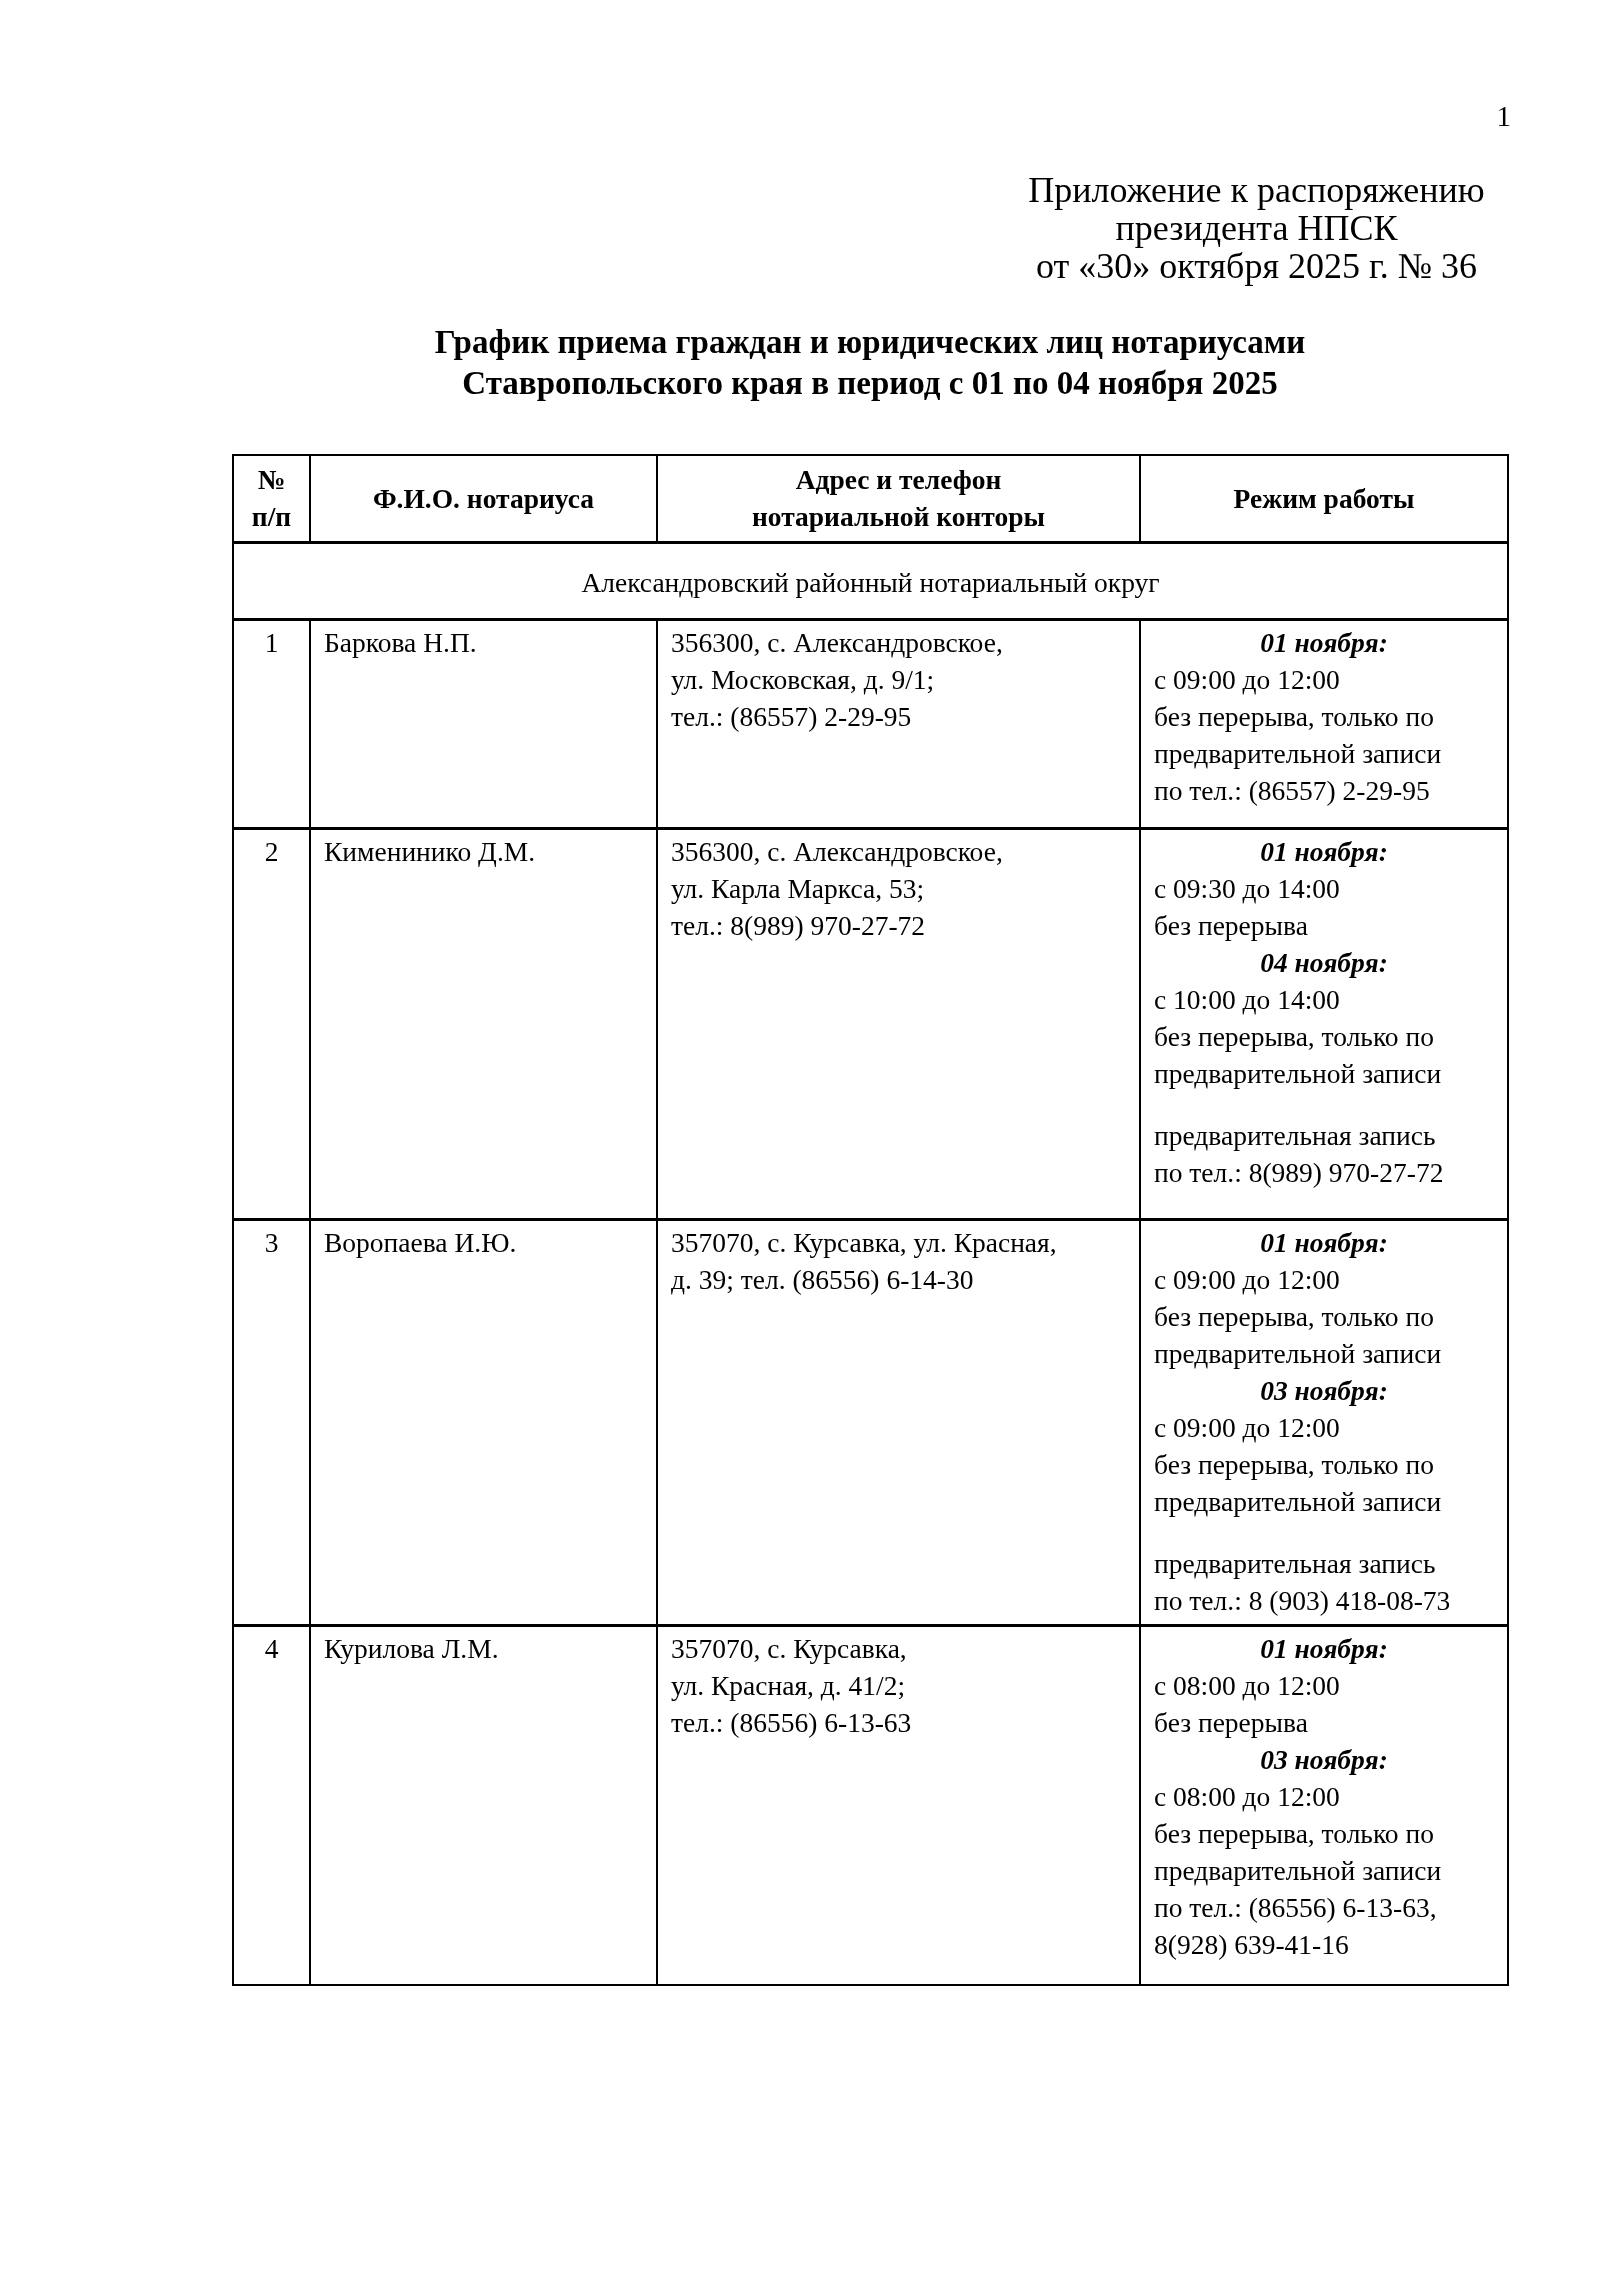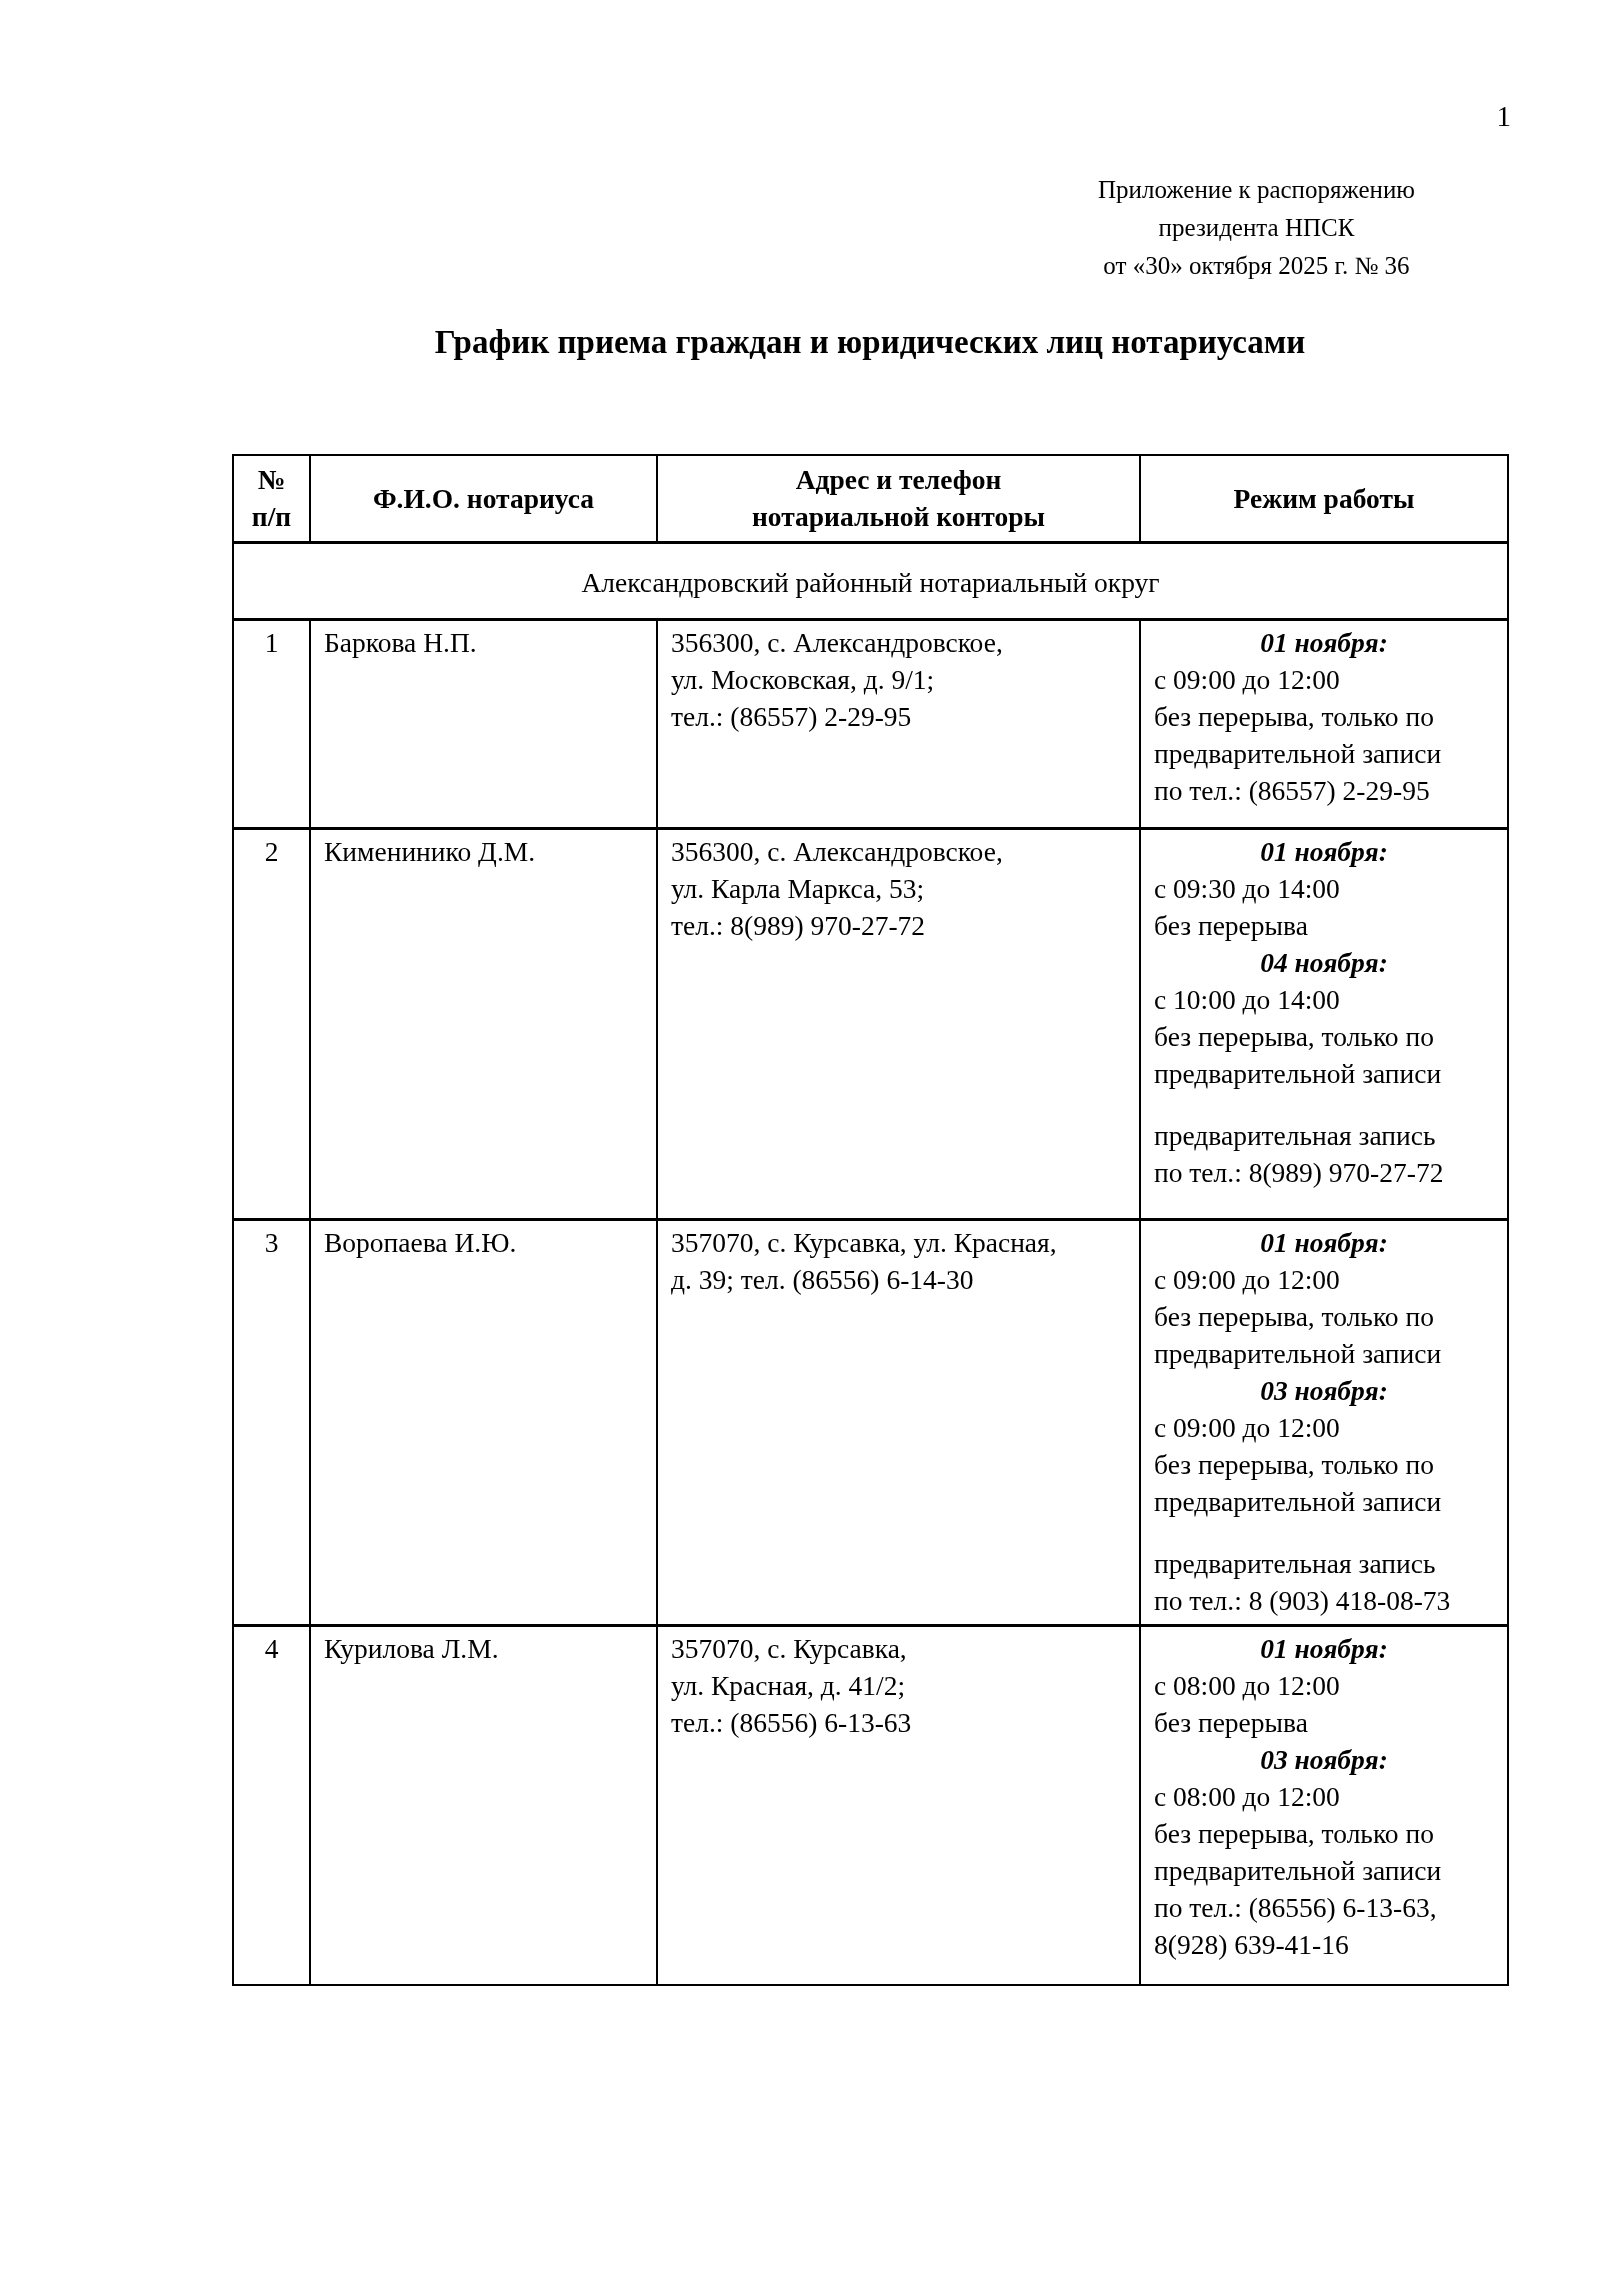--- a/index.html
+++ b/index.html
@@ -6,21 +6,21 @@
   body {
     width: 1623px; height: 2295px; position: relative; overflow: hidden;
     font-family: "Liberation Serif", "DejaVu Serif", serif; color: #000;
   }
   .page-number {
     position: absolute; top: 98px; left: 1485px; width: 26px;
     font-size: 29px; line-height: 37px; text-align: right;
   }
   .appendix {
     position: absolute; top: 171px; left: 1021px; width: 471px;
-    font-size: 25px; line-height: 38px; text-align: center;
+    font-size: 36px; line-height: 38px; text-align: center;
   }
   .appendix div { white-space: nowrap; }
   .doc-title {
     position: absolute; top: 322px; left: 232px; width: 1276px;
     font-size: 33px; line-height: 41px; font-weight: bold; text-align: center;
   }
   .doc-title div { white-space: nowrap; }
   table.schedule {
     position: absolute; top: 454px; left: 232px; width: 1276px;
     border-collapse: collapse; table-layout: fixed;
@@ -48,20 +48,21 @@
 <div class="page-number">1</div>
 
 <div class="appendix">
   <div>Приложение к распоряжению</div>
   <div>президента НПСК</div>
   <div>от «30» октября 2025 г. № 36</div>
 </div>
 
 <div class="doc-title">
   <div>График приема граждан и юридических лиц нотариусами</div>
+  <div>Ставропольского края в период с 01 по 04 ноября 2025</div>
 </div>
 
 <table class="schedule">
   <colgroup>
     <col style="width:77px">
     <col style="width:347px">
     <col style="width:483px">
     <col style="width:368px">
   </colgroup>
   <thead>

